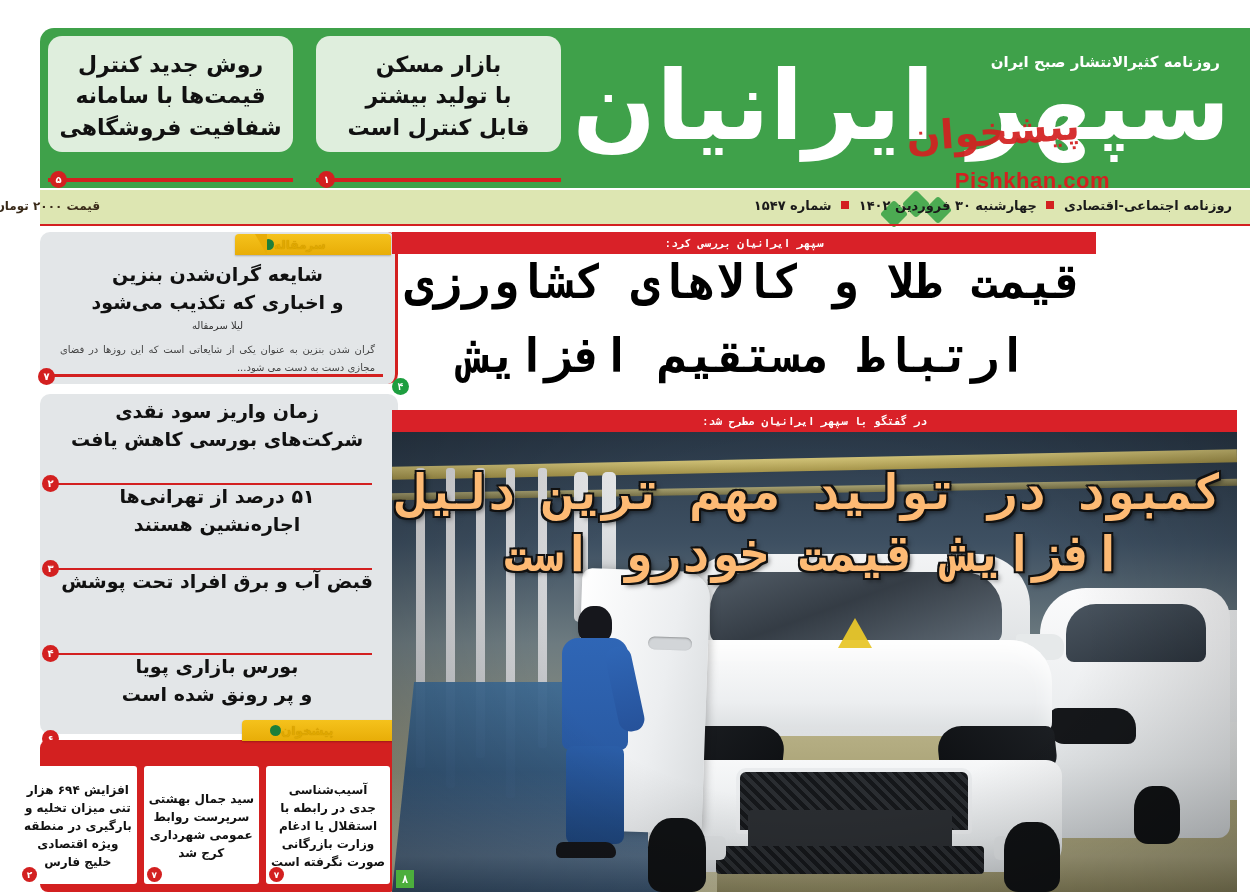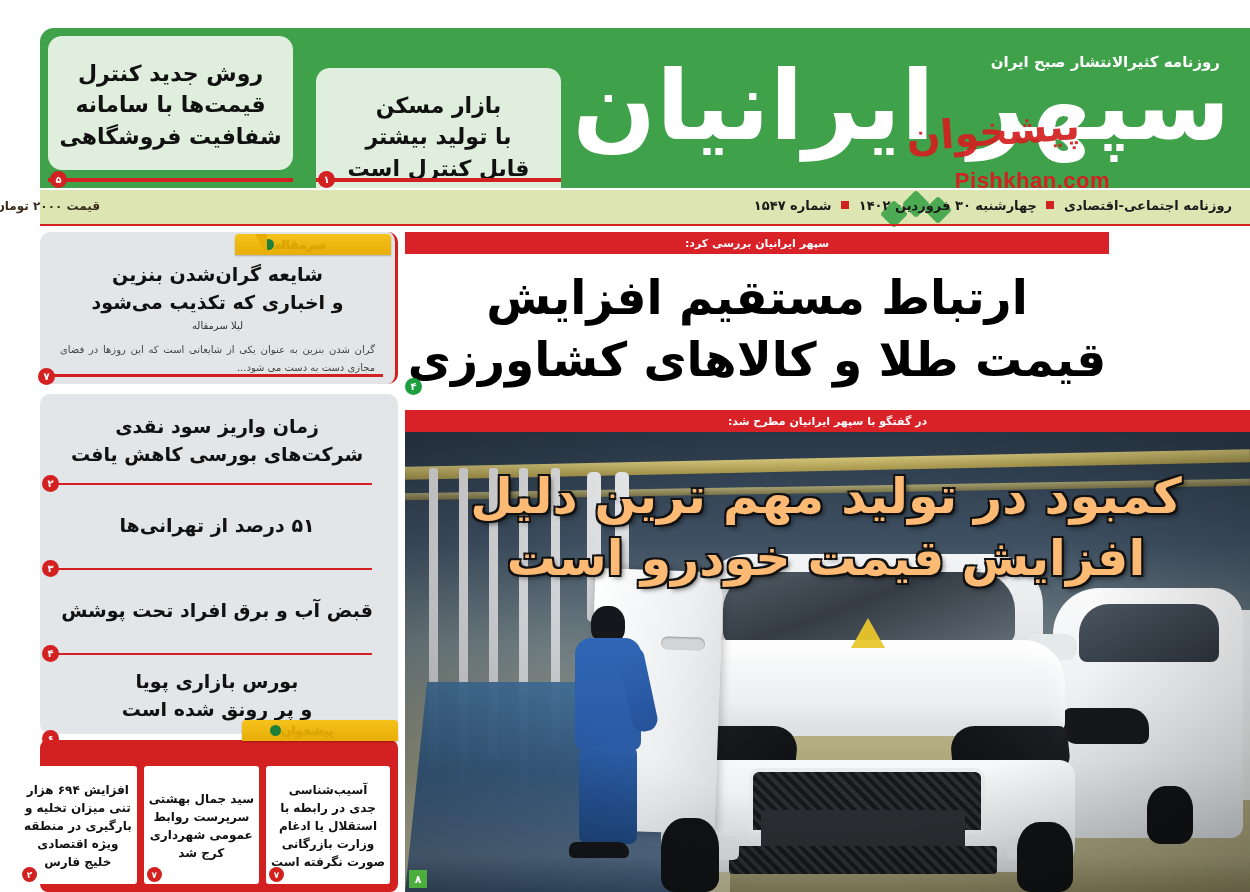--- a/index.html
+++ b/index.html
@@ -26,33 +26,33 @@
     border-top-left-radius: 14px;
     border-bottom-left-radius: 0;
     overflow: hidden;
   }
   .masthead-inner { position: relative; width: 100%; height: 100%; }
 
   .teaser {
     position: absolute;
     top: 8px;
     width: 245px;
-    height: 134px;
+    height: 116px;
     background: #dfeedd;
     border-radius: 14px;
     box-sizing: border-box;
     padding: 10px 12px 6px 12px;
     display: flex;
     flex-direction: column;
     justify-content: center;
     align-items: center;
     text-align: center;
   }
   .teaser-1 { left: 8px; }
-  .teaser-2 { left: 276px; margin-top: 32px; }
+  .teaser-2 { left: 276px; }
   .teaser-line {
     font-size: 22px;
     font-weight: bold;
     color: #111;
     line-height: 1.42;
     white-space: nowrap;
     letter-spacing: 0px;
   }
   .teaser-rule {
     position: absolute;
@@ -303,21 +303,20 @@
   .panel-list {
     margin-top: 10px;
     height: 340px;
     padding: 4px 18px 4px 14px;
   }
   .news-item {
     position: relative;
     height: 85px;
     display: flex;
     flex-direction: column;
-    justify-content: center;
     text-align: center;
   }
   .news-line {
     font-size: 19px;
     font-weight: bold;
     color: #111;
     line-height: 1.45;
     white-space: nowrap;
   }
   .item-sep {
@@ -387,24 +386,25 @@
     background: #d32020;
     color: #fff;
     font-size: 9px;
     font-weight: bold;
     display: flex; align-items: center; justify-content: center;
   }
 
   
   .main {
     position: absolute;
-    left: 405px;
+    left: 392px;
     top: 232px;
     width: 704px;
     height: 660px;
+    font-family: Liberation Mono, monospace;
   }
   .kicker-bar {
     width: 100%;
     height: 22px;
     background: #d92128;
     color: #fff;
     font-size: 11px;
     font-weight: bold;
     display: flex;
     align-items: center;
@@ -837,20 +837,21 @@
       <div class="news-line">زمان واریز سود نقدی</div>
       <div class="news-line">شرکت‌های بورسی کاهش یافت</div>
     </div>
     <div class="item-sep">
       <div class="sep-rule"></div>
       <div class="sep-badge">۲</div>
     </div>
 
     <div class="news-item">
       <div class="news-line">۵۱ درصد از تهرانی‌ها</div>
+      <div class="news-line">اجاره‌نشین هستند</div>
     </div>
     <div class="item-sep">
       <div class="sep-rule"></div>
       <div class="sep-badge">۳</div>
     </div>
 
     <div class="news-item">
       <div class="news-line">قبض آب و برق افراد تحت پوشش</div>
     </div>
     <div class="item-sep">
@@ -900,22 +901,22 @@
       <div class="pk-badge">۲</div>
     </div>
   </div>
 
 </div>
 
 <div class="main">
 
   <div class="kicker-bar">سپهر ایرانیان بررسی کرد:</div>
 
+  <div class="lead-headline" style="margin-top:2px;">قیمت طلا و کالاهای کشاورزی</div>
   <div class="lead-headline">ارتباط مستقیم افزایش</div>
-  <div class="lead-headline" style="margin-top:2px;">قیمت طلا و کالاهای کشاورزی</div>
   <div class="green-badge">۴</div>
 
   <div class="photo-block">
     <div class="photo-kicker">در گفتگو با سپهر ایرانیان مطرح شد:</div>
 
     <div class="photo-canvas">
       <div class="scene">
         <div class="bg-hall"></div>
         <div class="ceiling-beam"></div>
         <div class="ceiling-beam2"></div>

